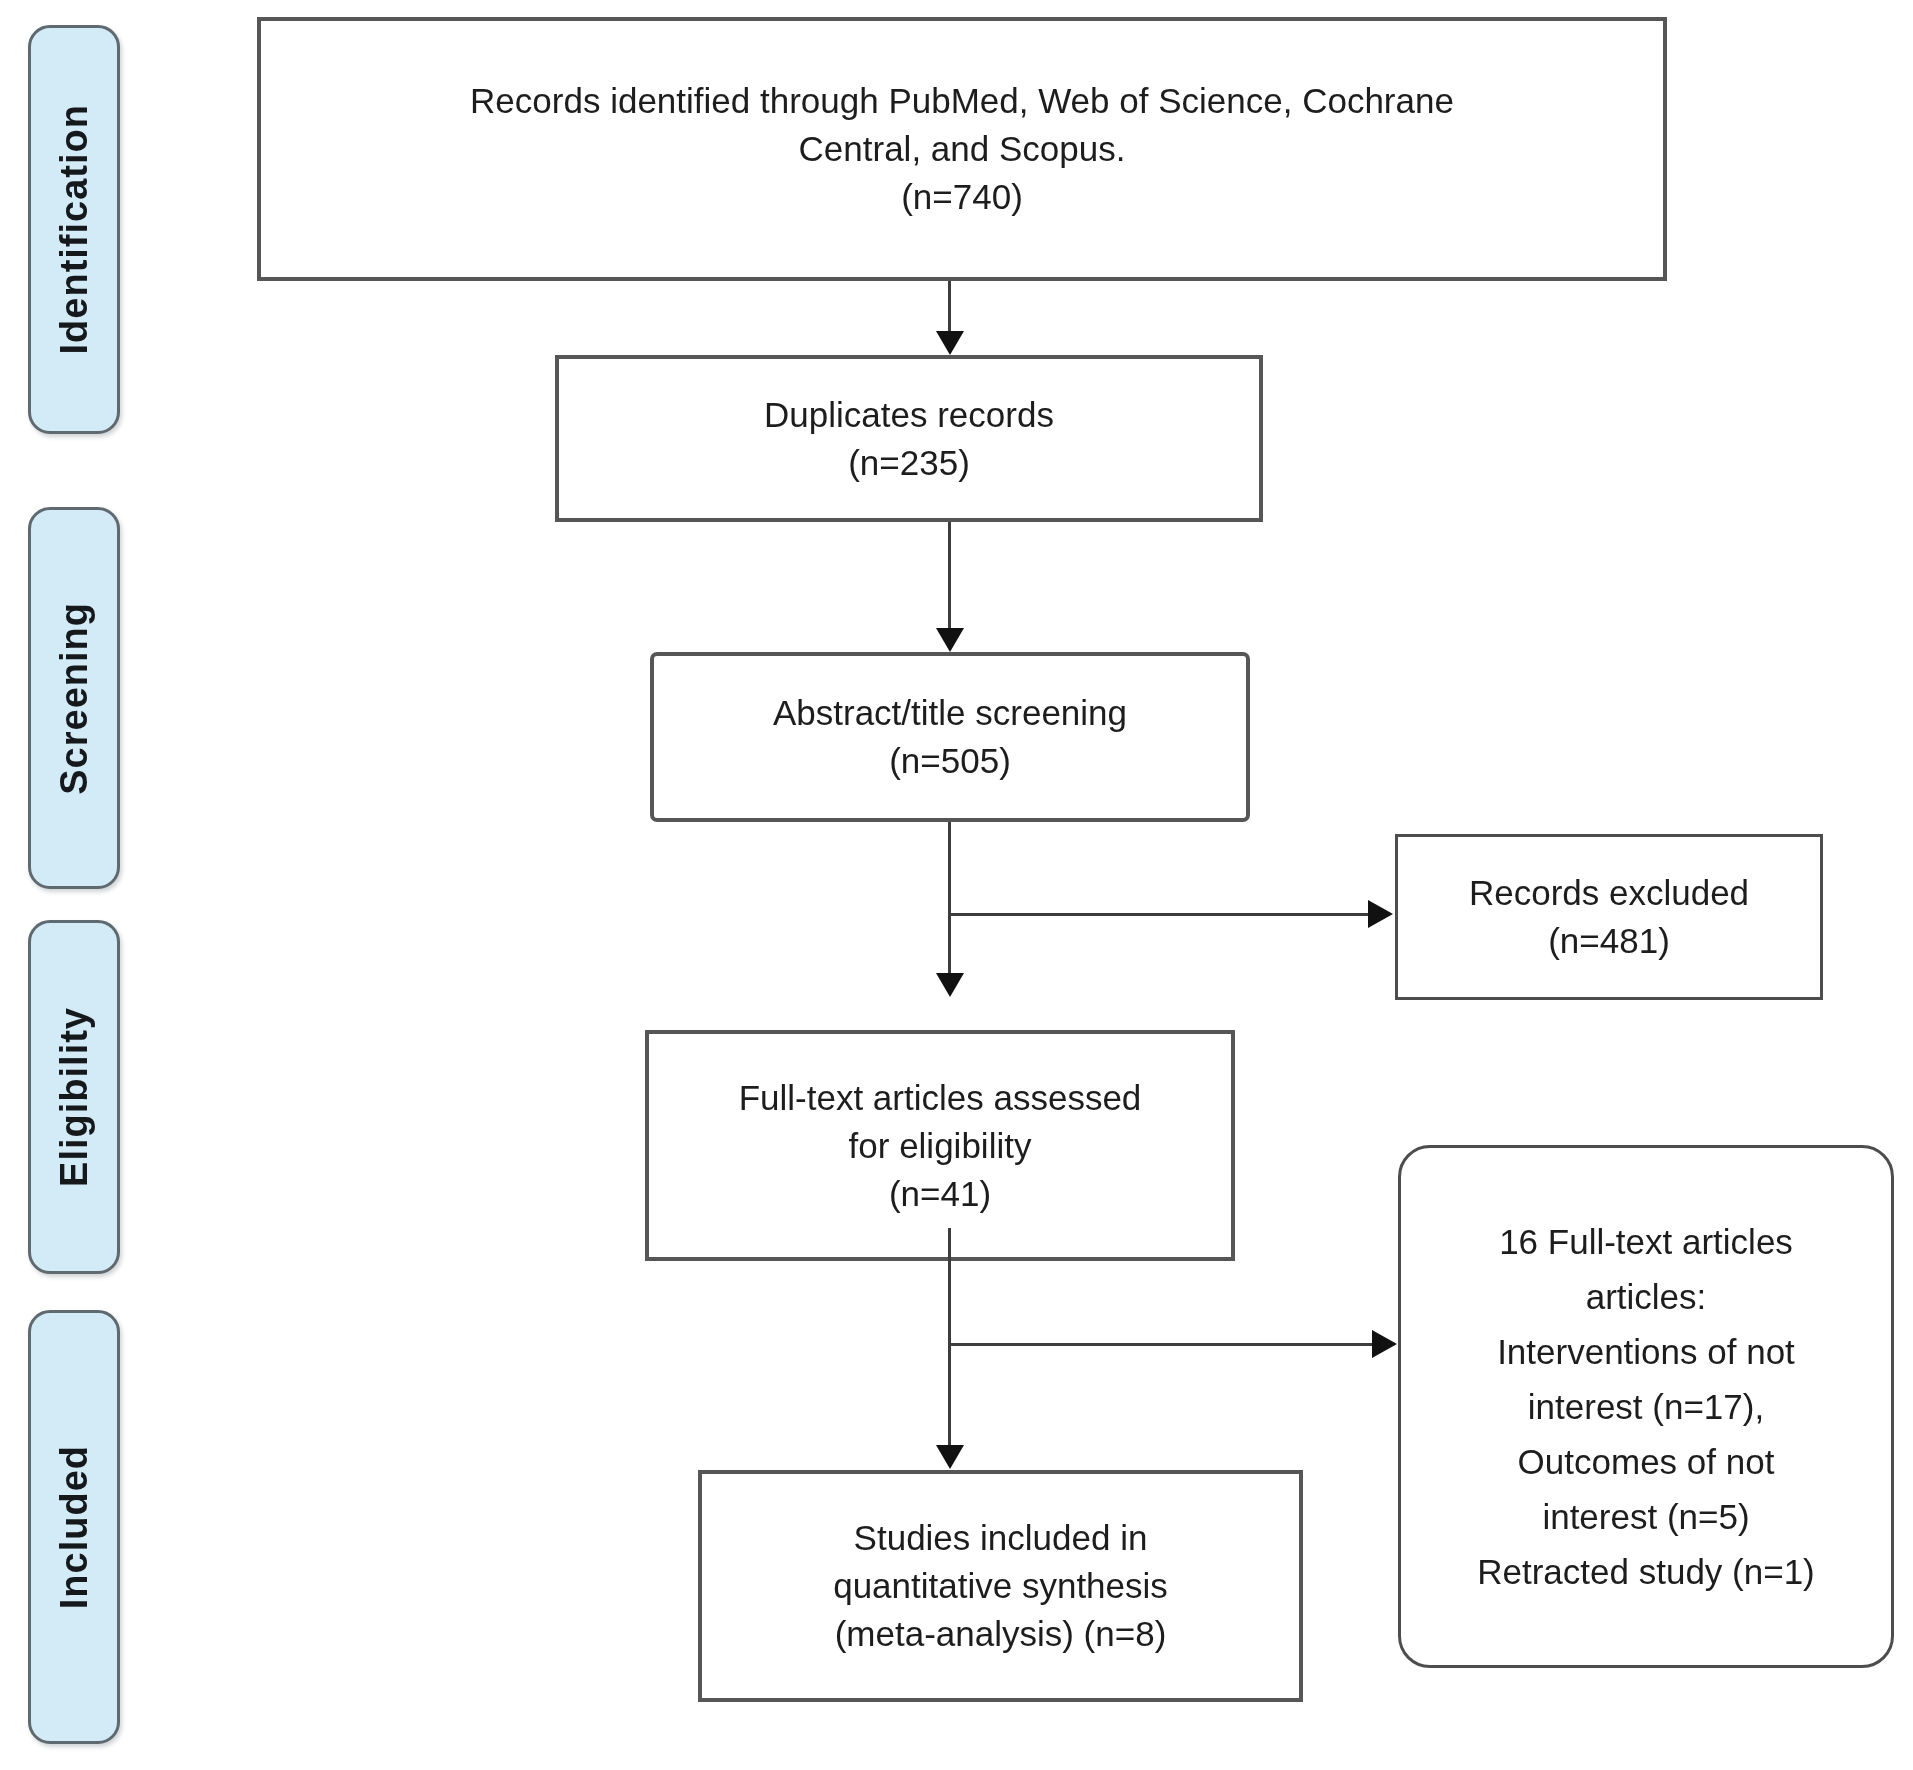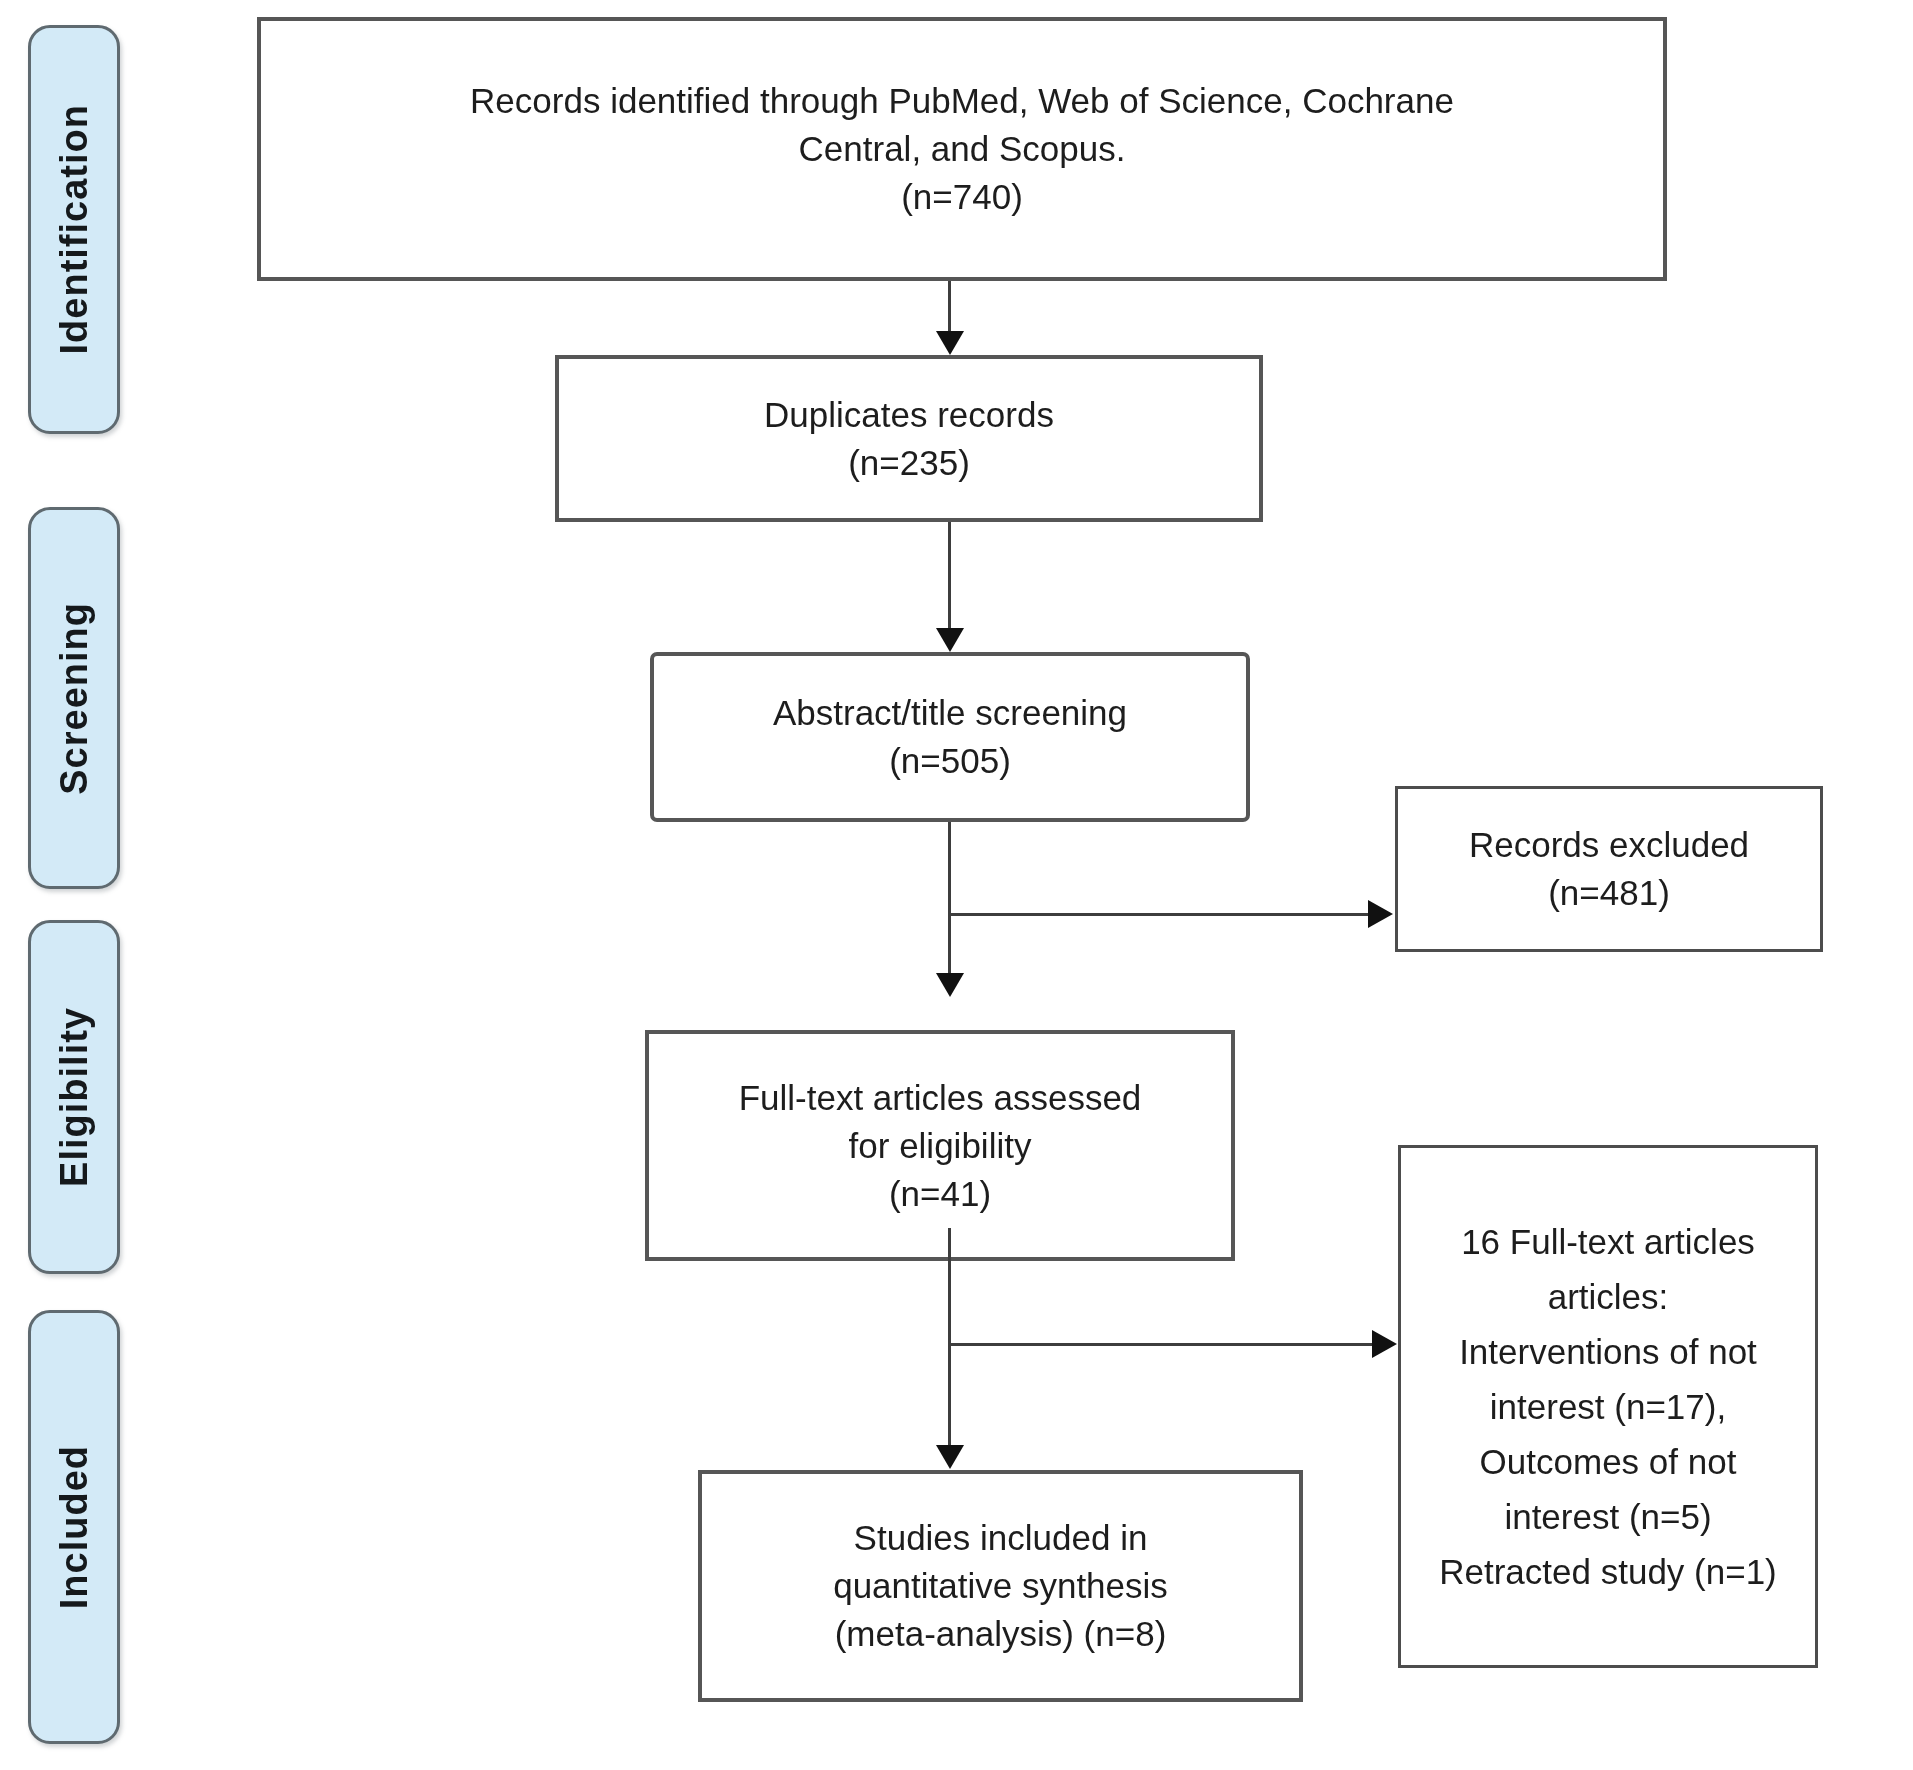--- a/index.html
+++ b/index.html
@@ -124,37 +124,37 @@
   <div class="fbox" style="left:650px; top:652px; width:600px; height:170px;border-radius:7px;">
     <div class="tline">Abstract/title screening</div>
     <div class="tline">(n=505)</div>
   </div>
 
   <div class="vline" style="left:948px; top:822px; height:152px;"></div>
   <div class="arr-down" style="left:936px; top:973px;"></div>
   <div class="hline" style="left:950px; top:913px; width:418px;"></div>
   <div class="arr-right" style="left:1368px; top:900px;"></div>
 
-  <div class="fbox thin" style="left:1395px; top:786px; width:428px; height:166px;">
+  <div class="fbox thin" style="left:1395px; top:834px; width:428px; height:166px;">
     <div class="tline">Records excluded</div>
     <div class="tline">(n=481)</div>
   </div>
 
   <div class="fbox" style="left:645px; top:997px; width:590px; height:231px;margin-top:33px;">
     <div class="tline">Full-text articles assessed</div>
     <div class="tline">for eligibility</div>
     <div class="tline">(n=41)</div>
   </div>
 
   <div class="vline" style="left:948px; top:1228px; height:218px;"></div>
   <div class="arr-down" style="left:936px; top:1445px;"></div>
   <div class="hline" style="left:950px; top:1343px; width:422px;"></div>
   <div class="arr-right" style="left:1372px; top:1330px;"></div>
 
-  <div class="fbox thin wide-lh" style="left:1398px; top:1145px; width:420px; height:523px;">
+  <div class="fbox thin wide-lh" style="left:1398px; top:1145px; width:496px; height:523px;border-radius:32px;">
     <div class="tline">16 Full-text articles</div>
     <div class="tline">articles:</div>
     <div class="tline">Interventions of not</div>
     <div class="tline">interest (n=17),</div>
     <div class="tline">Outcomes of not</div>
     <div class="tline">interest (n=5)</div>
     <div class="tline">Retracted study (n=1)</div>
   </div>
 
   <div class="fbox" style="left:650px; top:1470px; width:605px; height:232px;margin-left:48px;">

